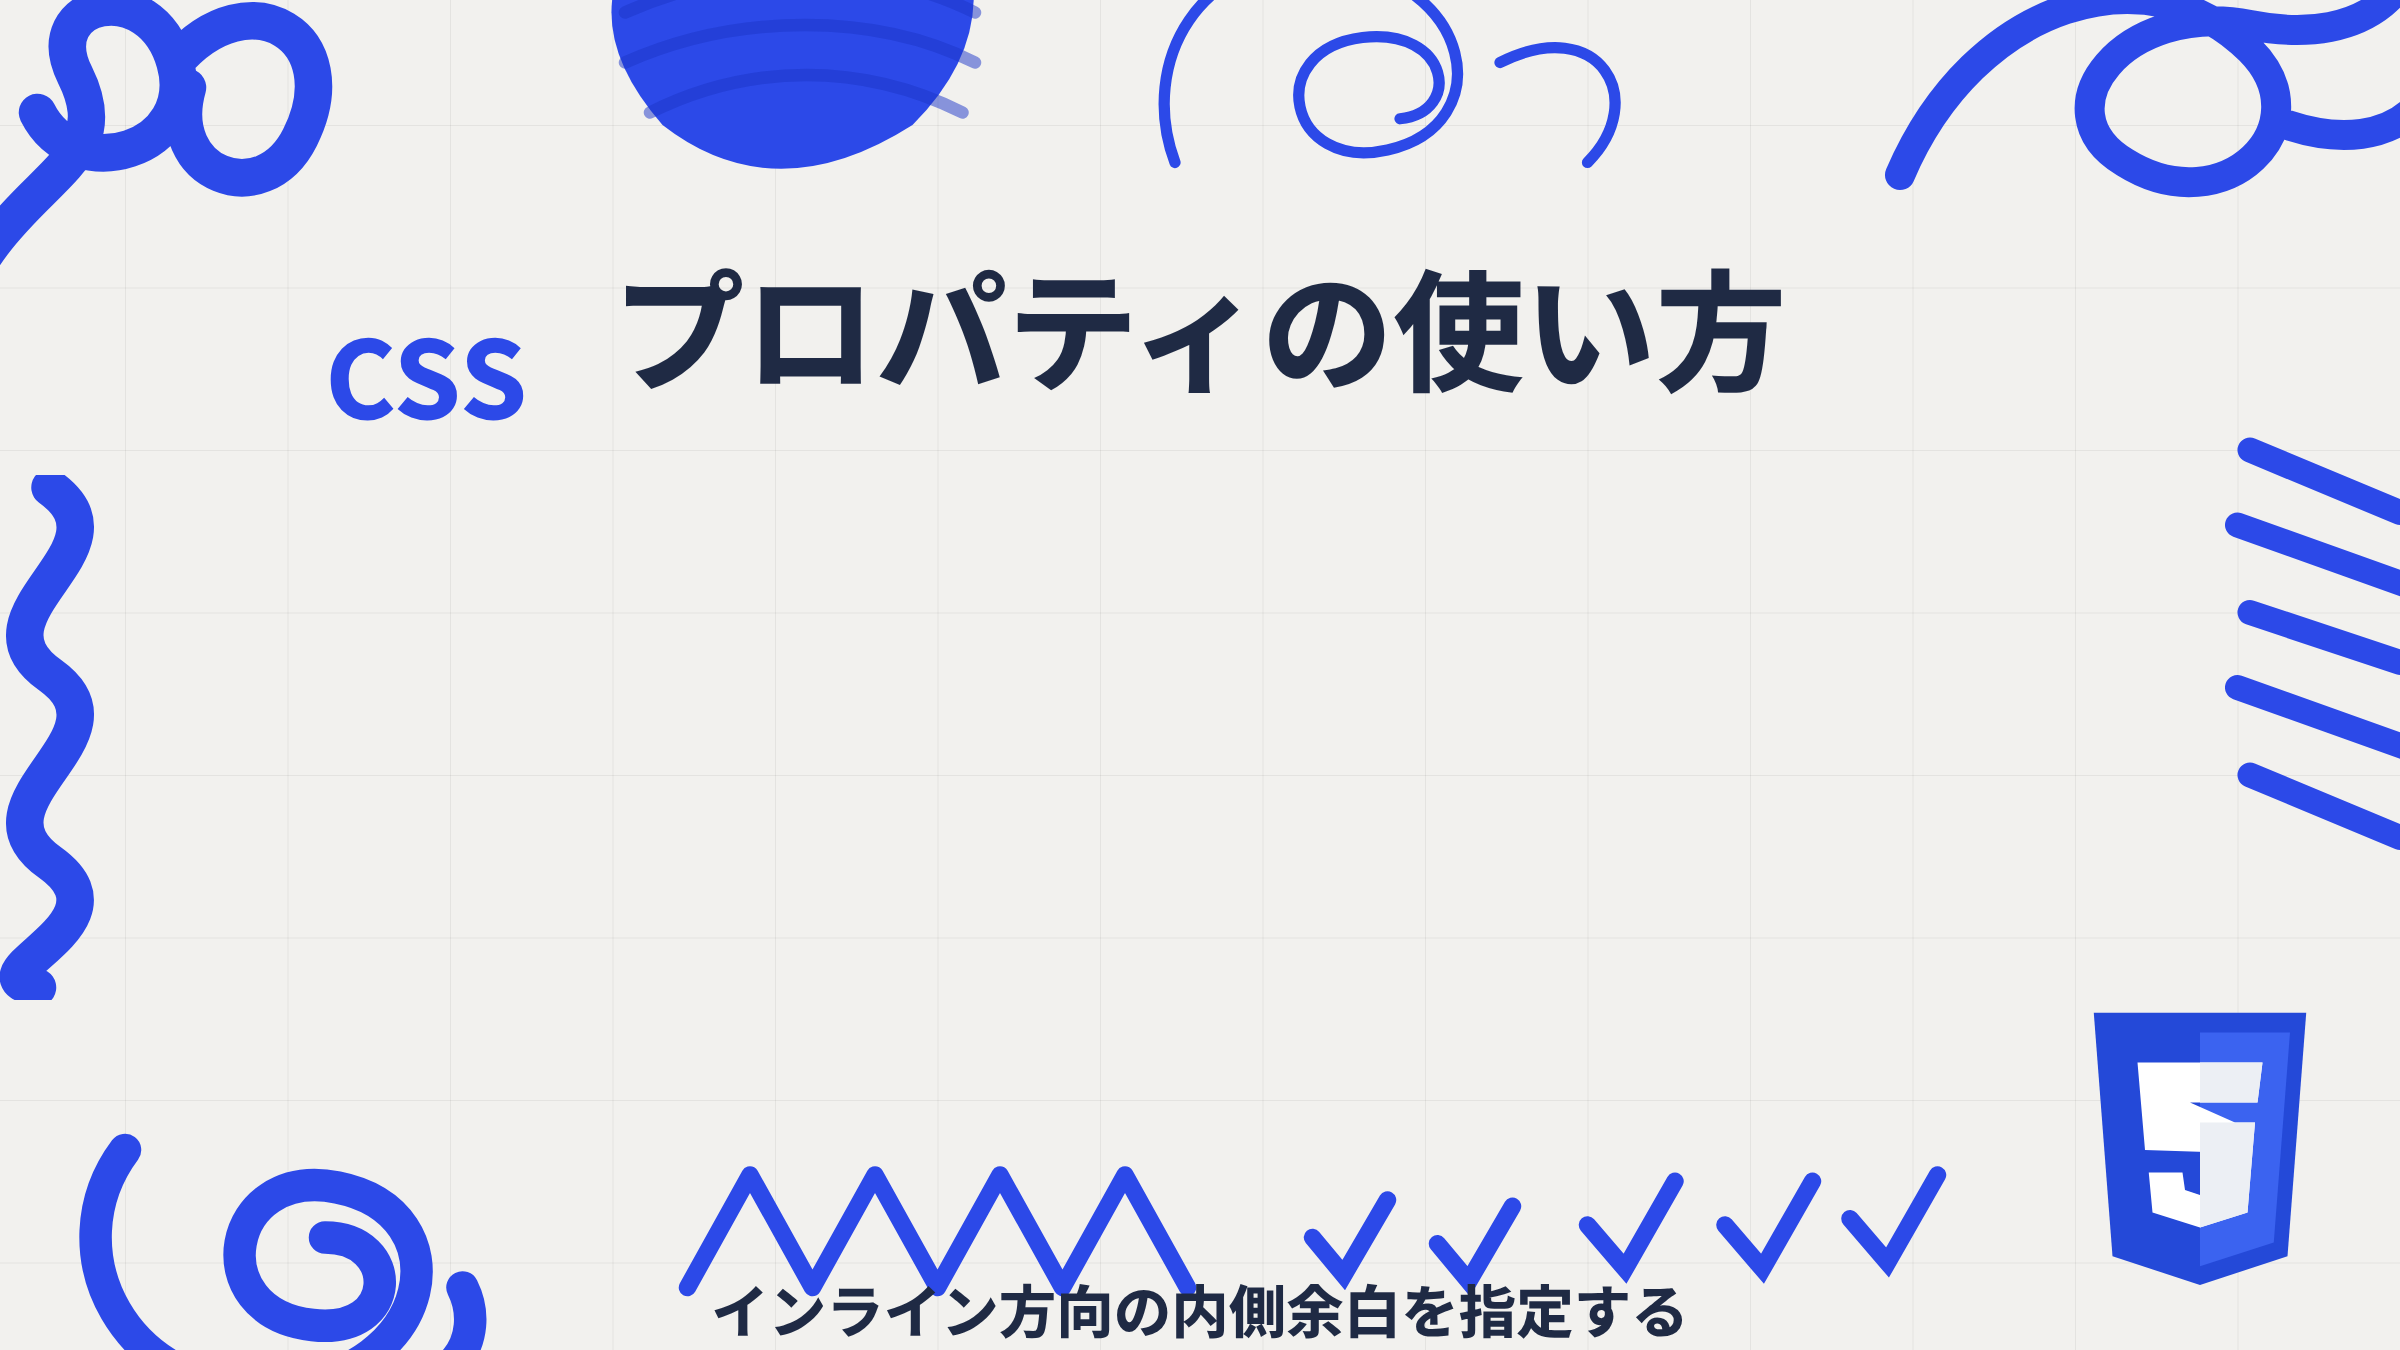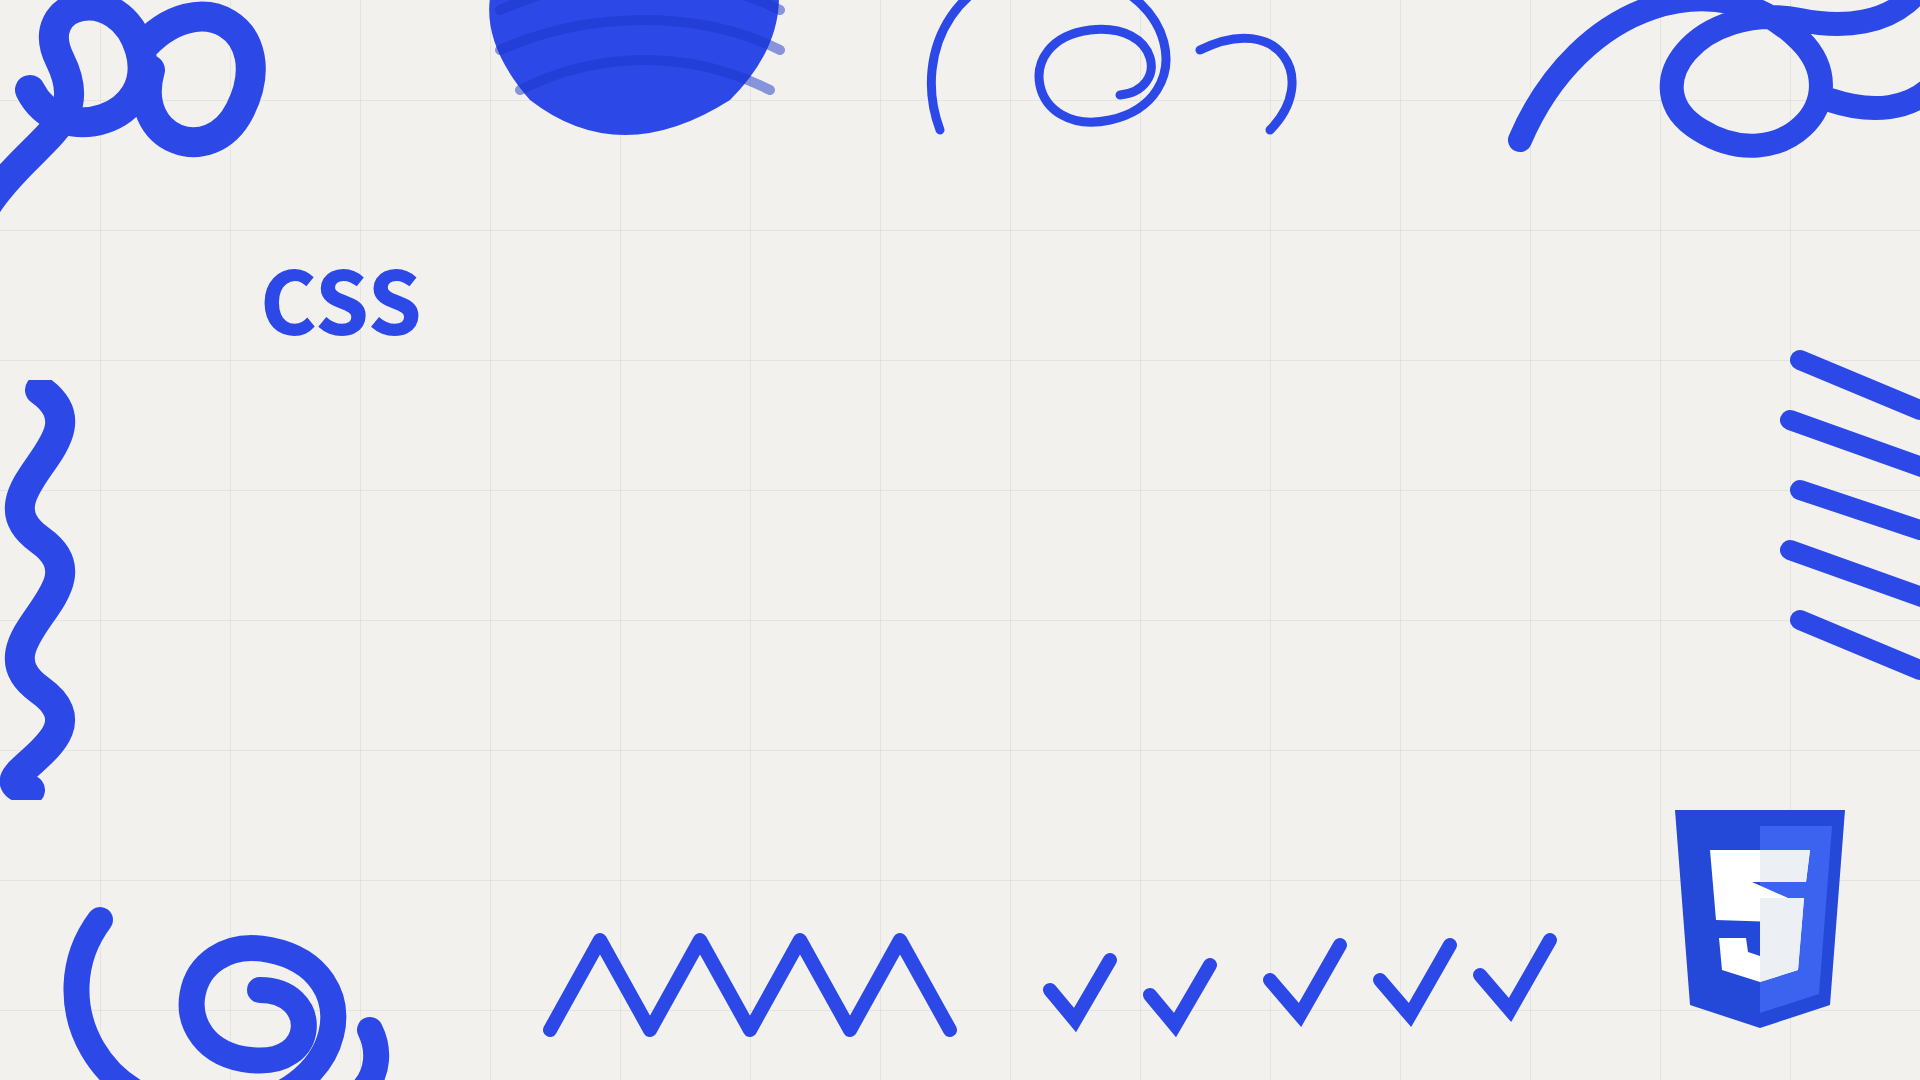--- a/index.html
+++ b/index.html
@@ -105,21 +105,23 @@
     <path d="M230 60 L260 95 L300 25"></path>
     <path d="M340 60 L370 95 L410 25"></path>
     <path d="M440 55 L470 90 L510 20"></path>
   </g>
 </svg>
 
 <div class="content">
   <div class="tag">CSS</div>
   <h1 class="title">
     <br>
+    <span>プロパティの使い方</span>
   </h1>
+  <p class="subtitle">インライン方向の内側余白を指定する</p>
 </div>
 
 <svg class="css3-badge" viewBox="0 0 200 230">
   <path d="M15 0 H185 L170 195 L100 218 L30 195 Z" fill="#2449d8"></path>
   <path d="M100 16 H172 L159 184 L100 203 Z" fill="#3b63f0"></path>
 
   <path d="M50 40 H150 L146 72 H92 L128 88 L144 88 L138 160 L100 172 L62 160 L59 128 H86 L88 142 L100 146 L114 142 L117 112 L56 110 Z" fill="#ffffff"></path>
   <path d="M100 40 H150 L146 72 H100 Z M100 88 H128 L144 88 L138 160 L100 172 Z" fill="#eceff4"></path>
 </svg>
 

